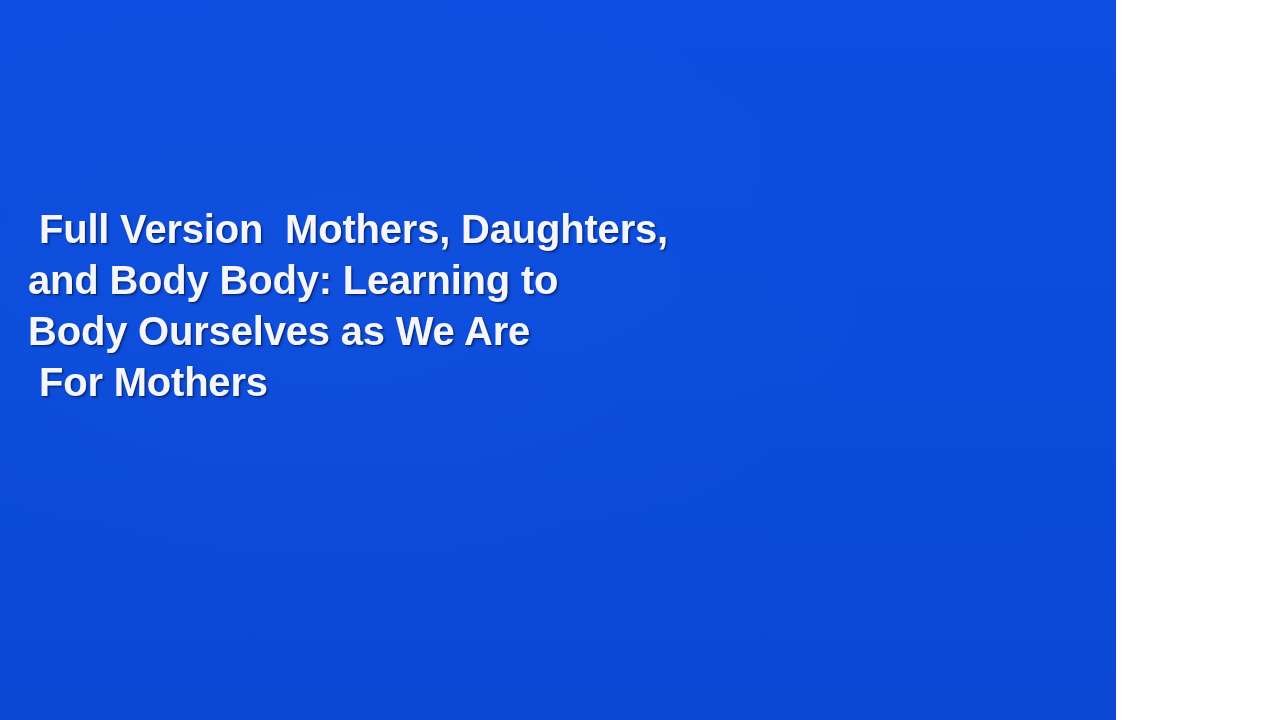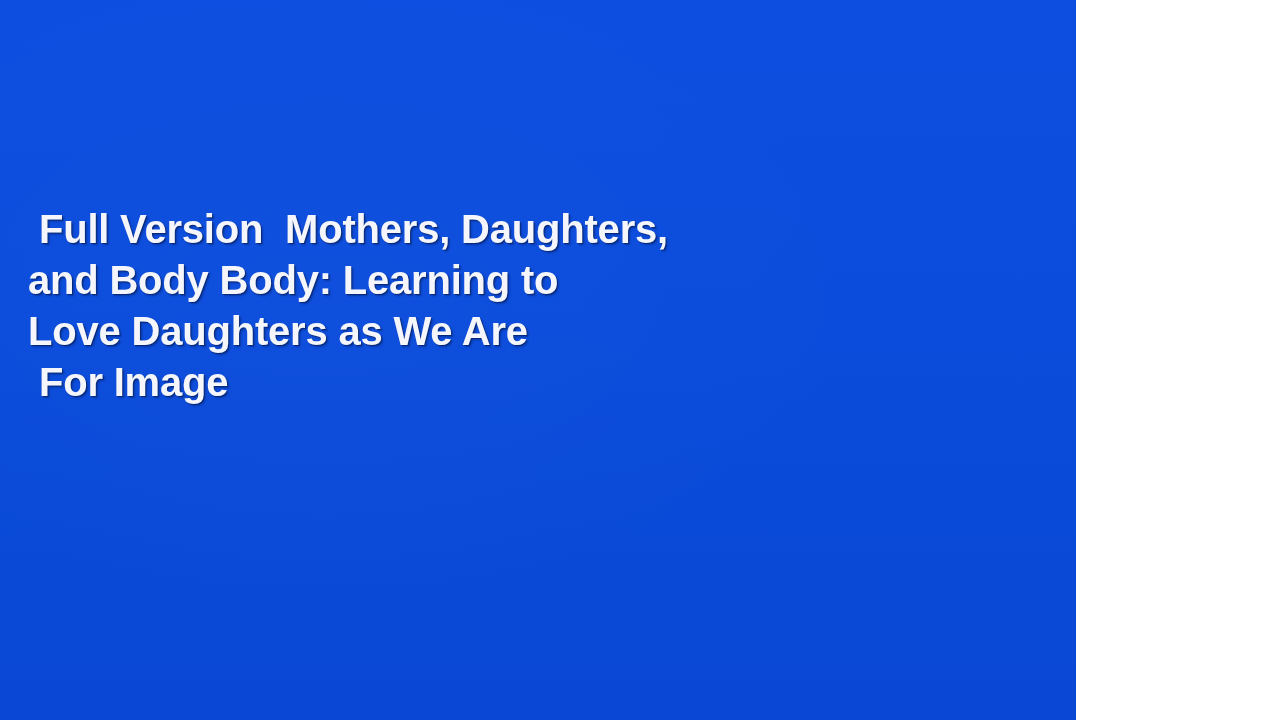--- a/index.html
+++ b/index.html
@@ -12,20 +12,21 @@
     overflow: hidden;
     font-family: "Liberation Sans", sans-serif;
   }
 
   #promo-banner {
     position: relative;
     width: 1076px;
     height: 720px;
     background: #0b4cdc;
     overflow: hidden;
+    padding-left: 40px;
   }
 
   
   #banner-background {
     position: absolute;
     inset: 0;
     background:
       radial-gradient(ellipse at 30% 40%, rgba(255,255,255,0.020) 0%, rgba(255,255,255,0) 55%),
       linear-gradient(180deg, #0d4ee0 0%, #0b4cdc 45%, #0a48d4 100%);
   }
@@ -54,17 +55,17 @@
 </head>
 <body>
 
 <div id="promo-banner">
 
   <div id="banner-background"></div>
 
   <div id="title-block">
     <span class="title-line"> Full Version  Mothers, Daughters,</span>
     <span class="title-line">and Body Body: Learning to</span>
-    <span class="title-line">Love Daughters as We Are</span>
-    <span class="title-line"> For Image</span>
+    <span class="title-line">Body Ourselves as We Are</span>
+    <span class="title-line"> For Mothers</span>
   </div>
 
 </div>
 
 </body></html>

